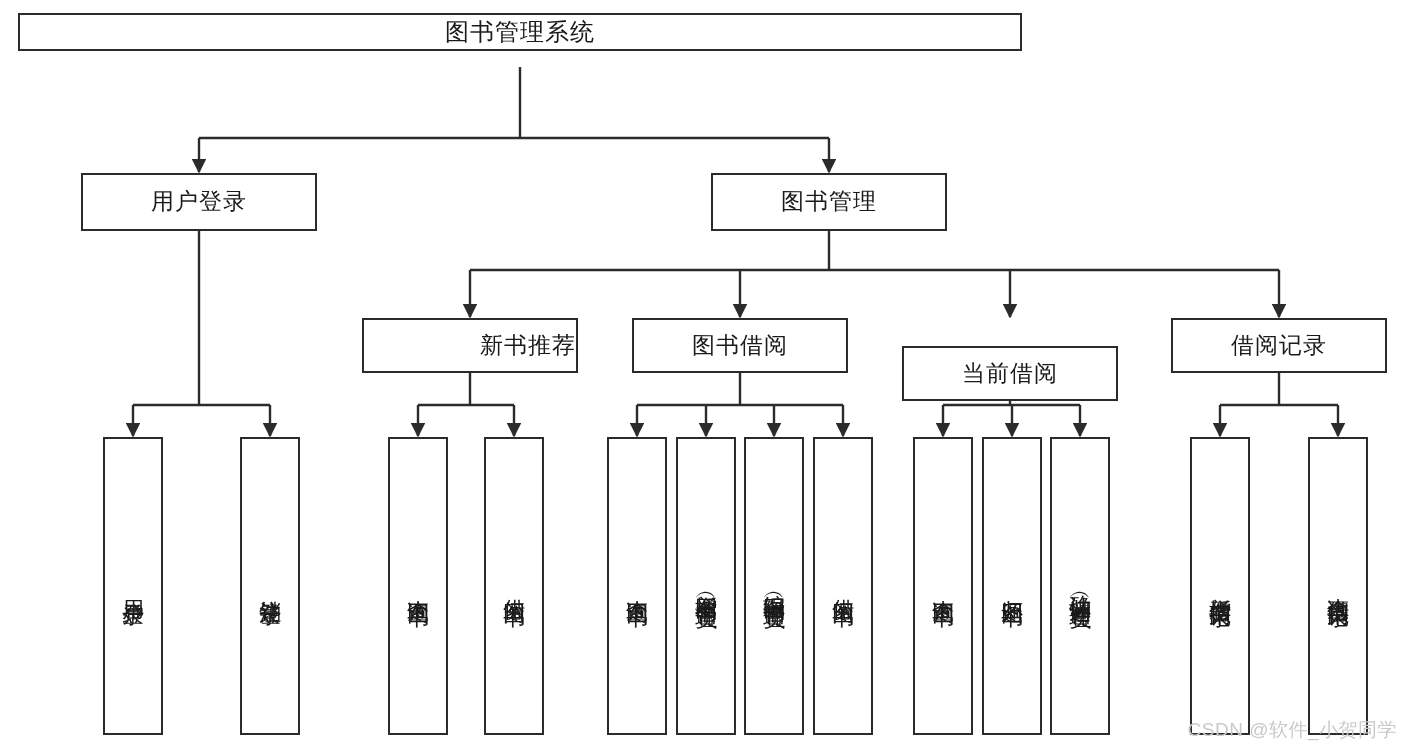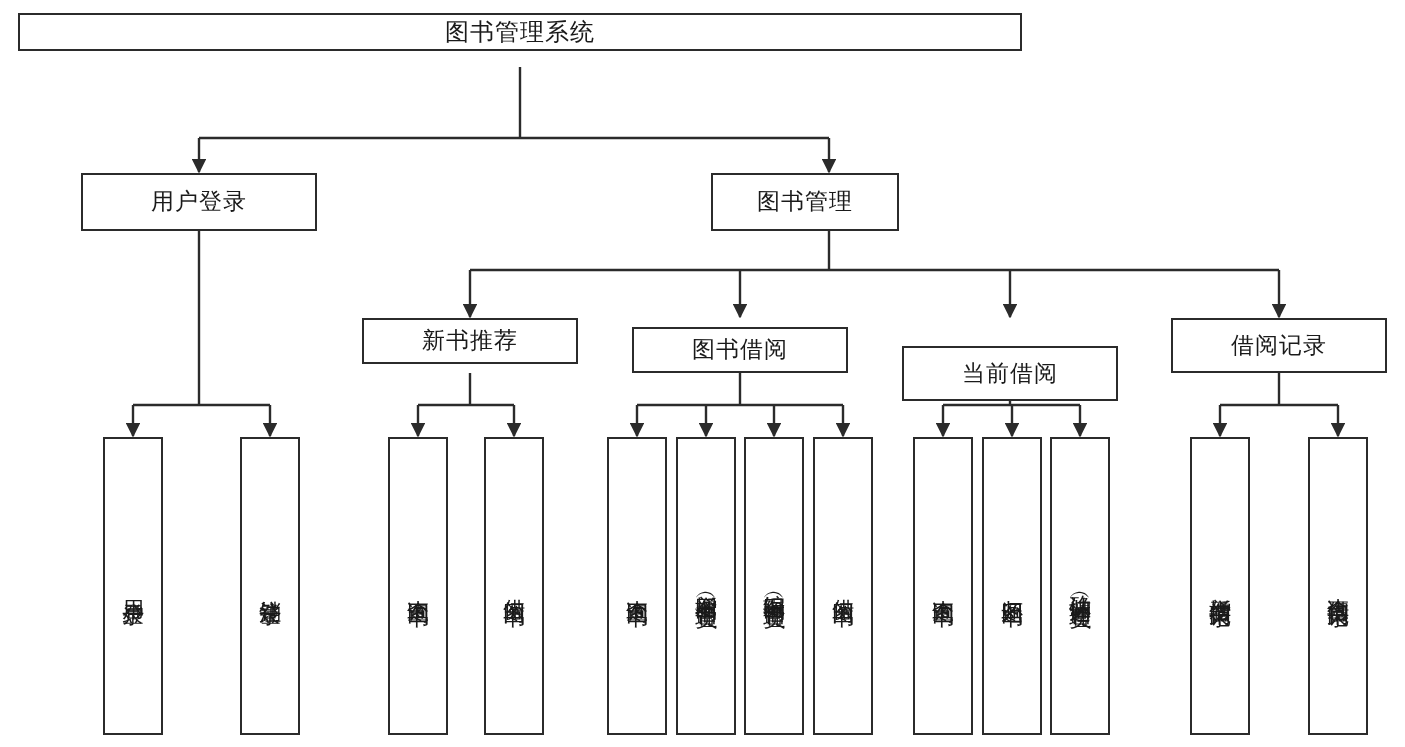--- a/index.html
+++ b/index.html
@@ -112,33 +112,33 @@
       </g>
   </svg>
 
   <div id="node-layer">
       <div class="node root horiz" style="left: 18px; top: 13px; width: 1004px; height: 38px;">
         <span>图书管理系统</span>
       </div>
       <div class="node horiz" style="left: 81px; top: 173px; width: 236px; height: 58px;">
         <span>用户登录</span>
       </div>
-      <div class="node horiz" style="left: 711px; top: 173px; width: 188px; height: 58px;">
+      <div class="node horiz" style="left: 711px; top: 173px; width: 236px; height: 58px;">
         <span>图书管理</span>
       </div>
       <div class="node vert" style="left: 103px; top: 437px; width: 60px; height: 298px;">
         <span class="vtext">用户登录</span>
       </div>
       <div class="node vert" style="left: 240px; top: 437px; width: 60px; height: 298px;">
         <span class="vtext">注销登录</span>
       </div>
-      <div class="node horiz" style="left: 362px; top: 318px; width: 216px; height: 46px;">
+      <div class="node horiz" style="left: 362px; top: 318px; width: 216px; height: 55px; justify-content: flex-end;">
         <span>新书推荐</span>
       </div>
-      <div class="node horiz" style="left: 632px; top: 318px; width: 216px; height: 46px; margin-top: 9px;">
+      <div class="node horiz" style="left: 632px; top: 318px; width: 216px; height: 55px;">
         <span>图书借阅</span>
       </div>
       <div class="node horiz" style="left: 902px; top: 318px; width: 216px; height: 55px; margin-top: 28px;">
         <span>当前借阅</span>
       </div>
       <div class="node horiz" style="left: 1171px; top: 318px; width: 216px; height: 55px;">
         <span>借阅记录</span>
       </div>
       <div class="node vert" style="left: 388px; top: 437px; width: 60px; height: 298px;">
         <span class="vtext">查询图书</span>
@@ -168,14 +168,15 @@
         <span class="vtext">确认归还（管理员）</span>
       </div>
       <div class="node vert" style="left: 1190px; top: 437px; width: 60px; height: 298px;">
         <span class="vtext">新增借阅记录</span>
       </div>
       <div class="node vert" style="left: 1308px; top: 437px; width: 60px; height: 298px;">
         <span class="vtext">查询借阅记录</span>
       </div>
     </div>
 
+  <div class="watermark">CSDN @软件_小贺同学</div>
 
 </div>
 
 </body></html>

